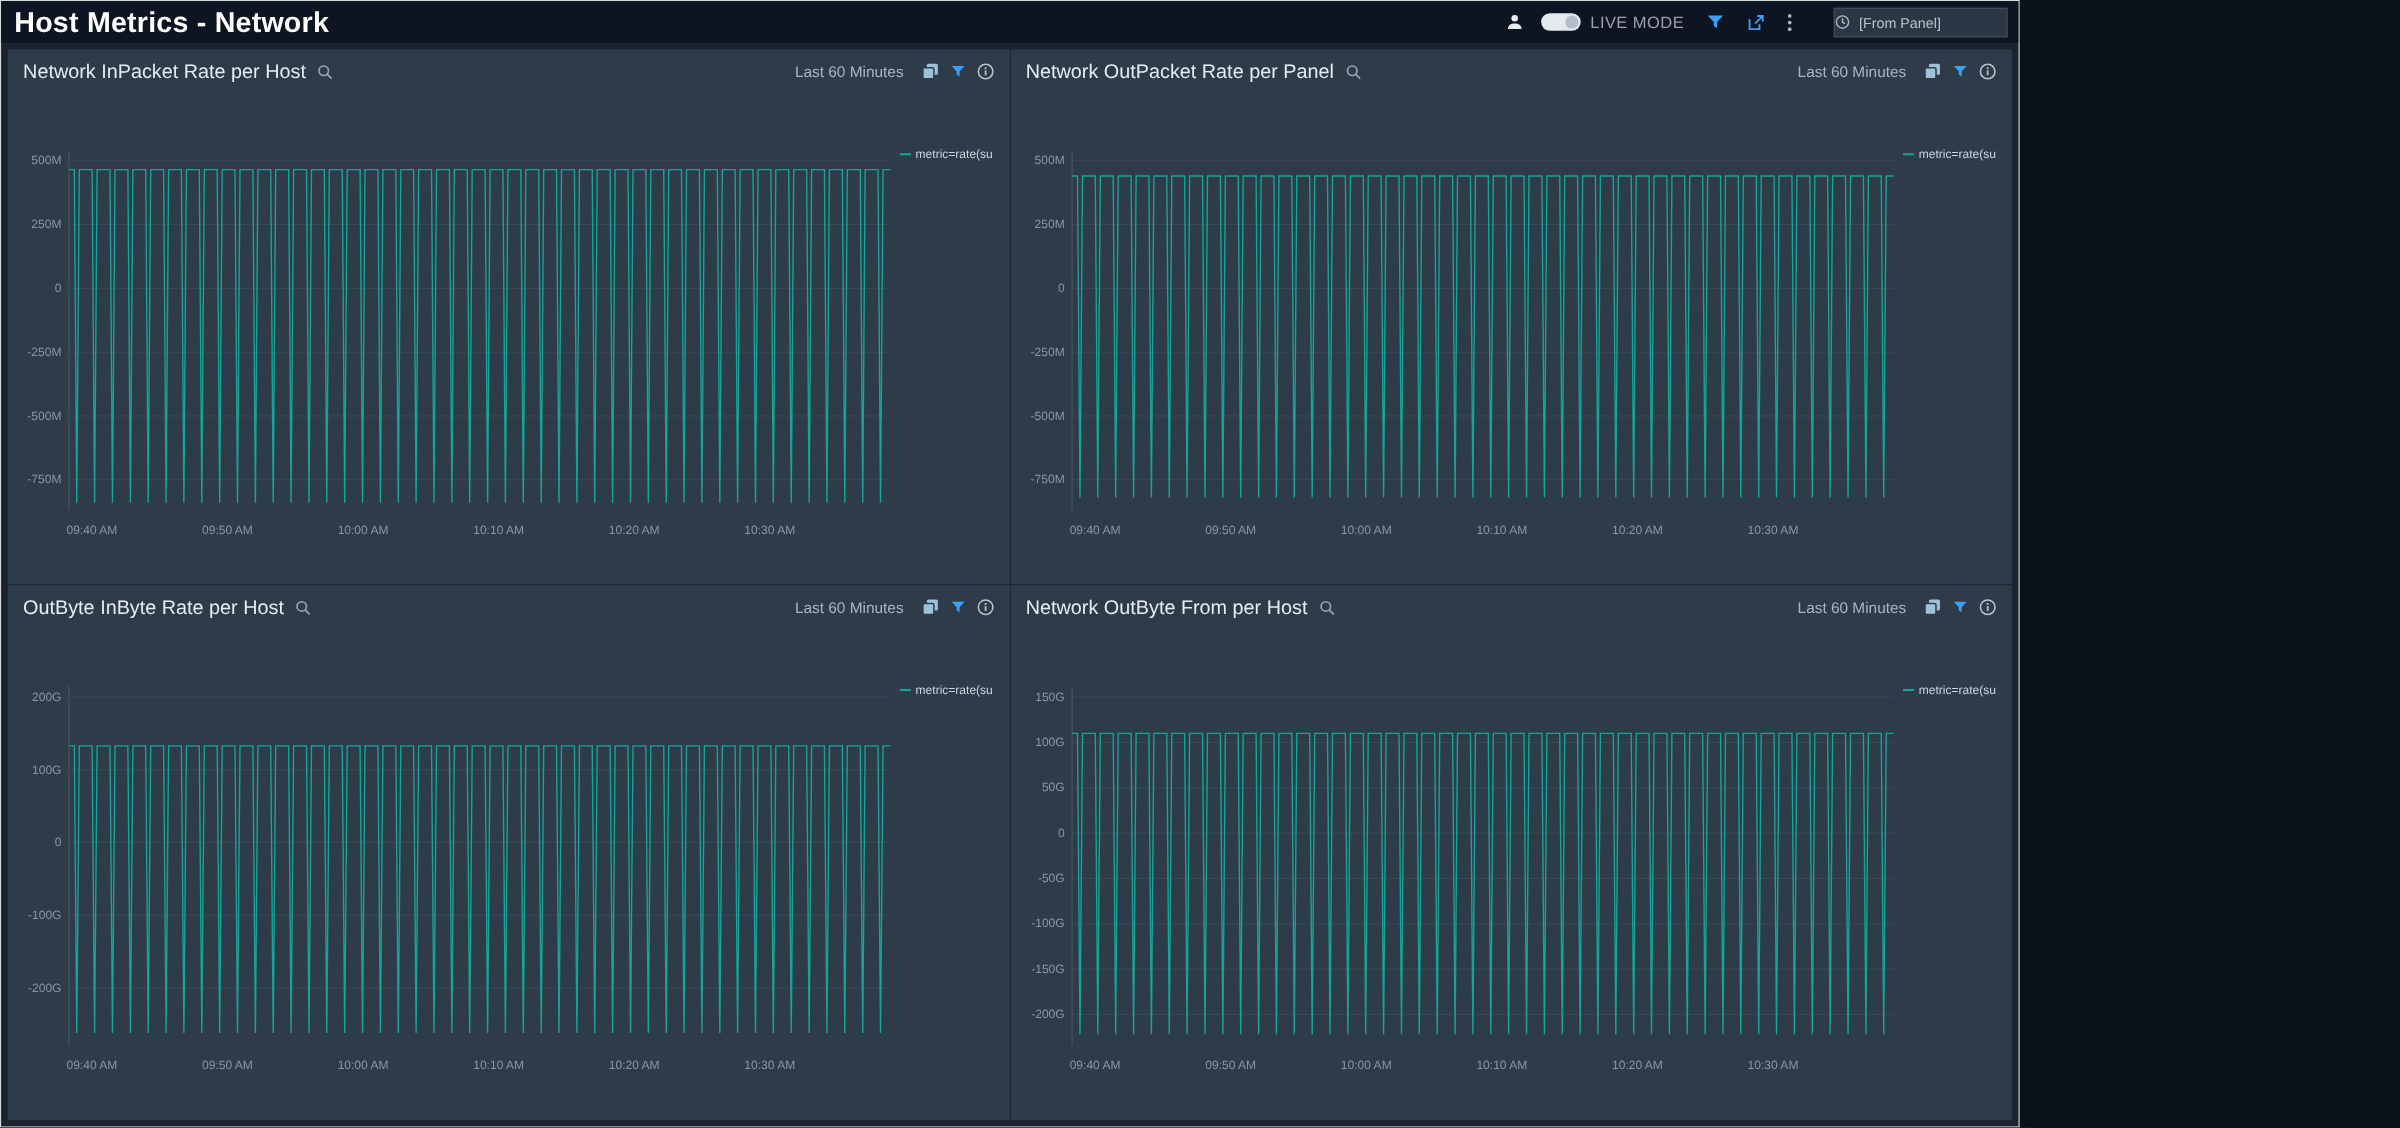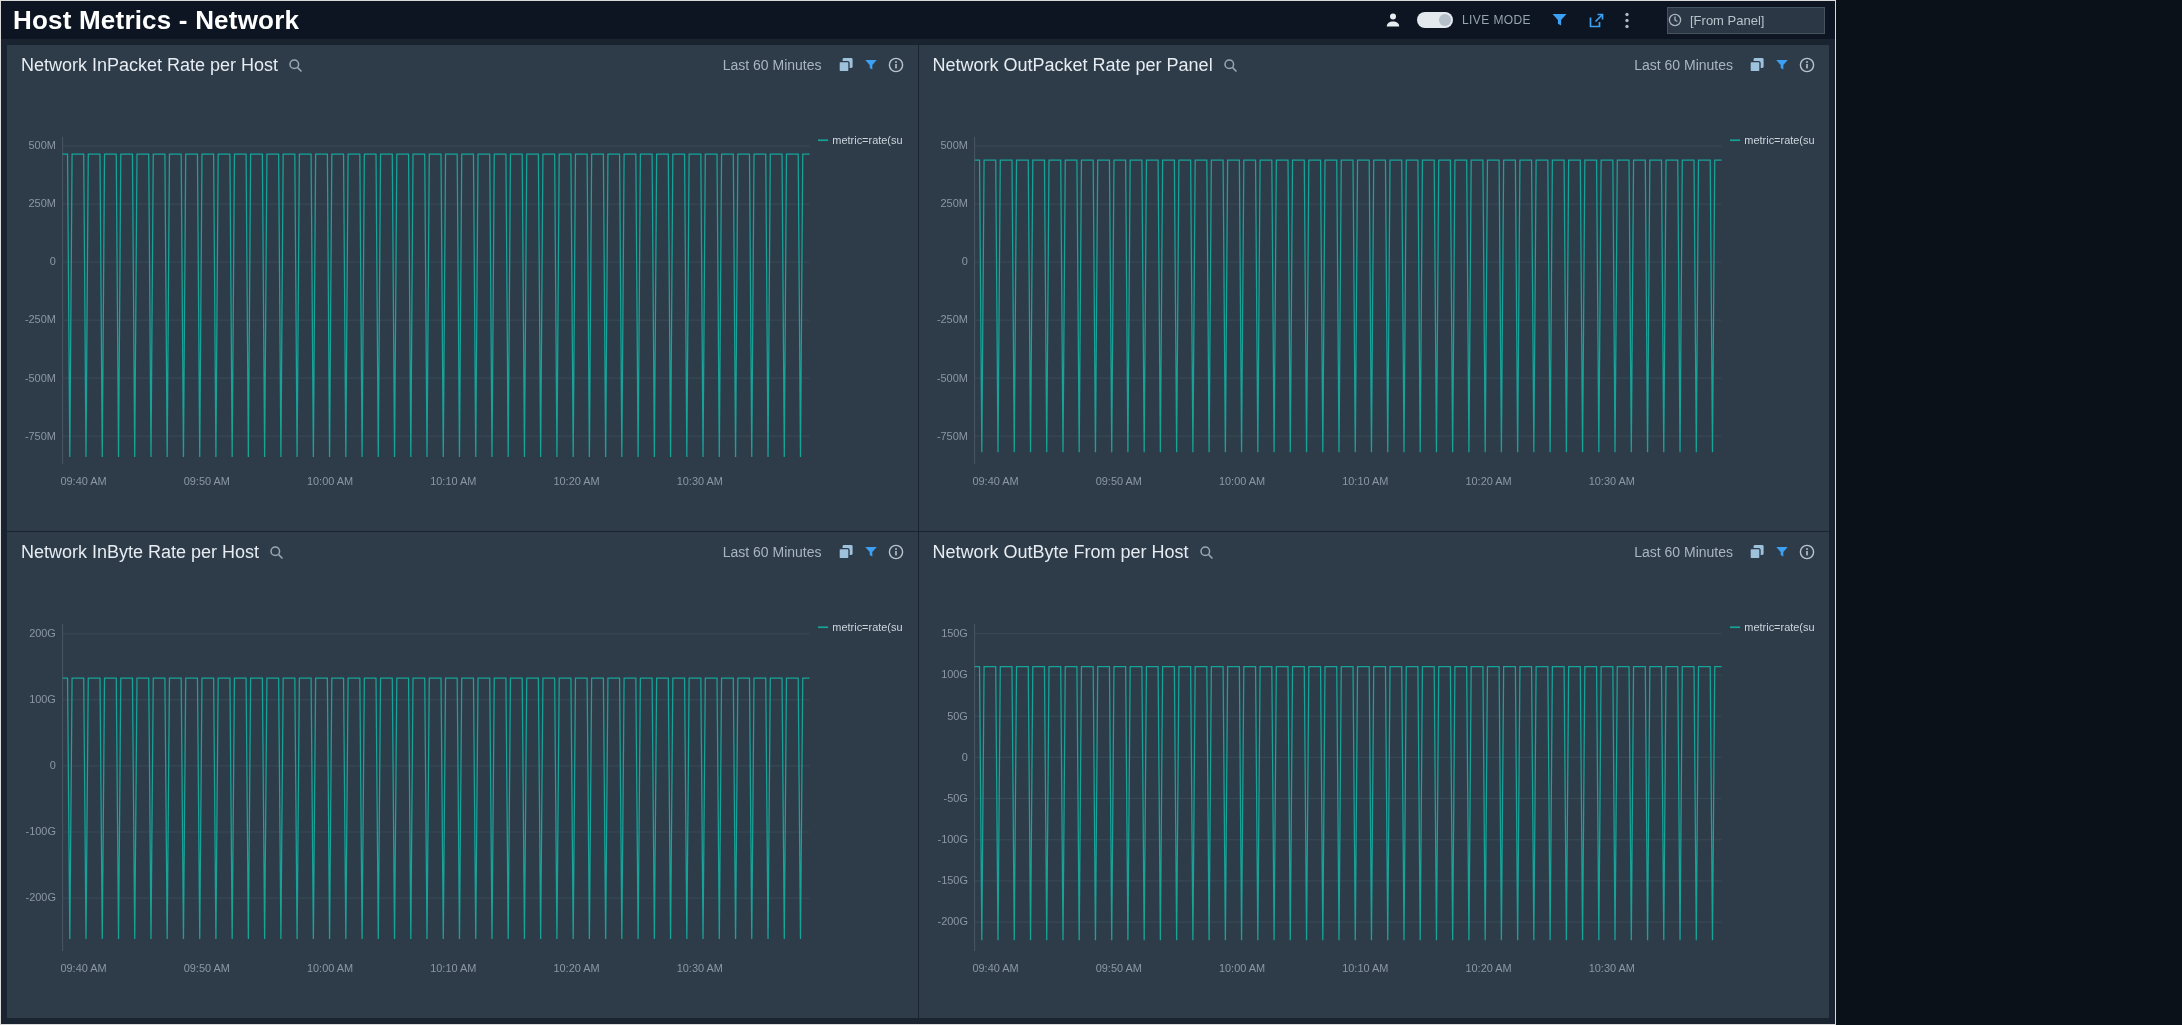--- a/index.html
+++ b/index.html
@@ -6,21 +6,21 @@
   body{background:#0a1118;font-family:"Liberation Sans",sans-serif;}
   .page{width:1836px;height:1025px;background:#1a2430;border:1px solid #d9d9d9;display:flex;flex-direction:column;overflow:hidden}
 
   
   .topbar{flex:0 0 38px;background:#0c1521;display:flex;align-items:center;padding:0 10px 0 12px}
   .topbar-title{color:#ffffff;font-size:26px;font-weight:700;letter-spacing:.2px}
   .topbar-right{margin-left:auto;display:flex;align-items:center}
   .icon-btn{display:flex;align-items:center;justify-content:center;margin-left:20px;cursor:pointer}
   .toggle{width:36px;height:16px;border-radius:9px;background:#e4e9ee;position:relative;margin-left:16px;cursor:pointer}
   .toggle-knob{position:absolute;right:2px;top:2px;width:12px;height:12px;border-radius:50%;background:#b3bec8}
-  .live-label{margin-left:9px;color:#97a3ae;font-size:12px;letter-spacing:.4px}
+  .live-label{margin-left:9px;color:#97a3ae;font-size:15px;letter-spacing:.4px}
   .from-panel{display:flex;align-items:center;gap:8px;margin-left:38px;background:#2b3744;border:1px solid #46525f;padding:5px 0;min-width:158px;color:#b9c3cc;font-size:13px;cursor:pointer}
 
   
   .grid{flex:1;display:grid;grid-template-columns:1fr 1fr;grid-template-rows:1fr 1fr;gap:1px;padding:6px;min-height:0}
   .panel{background:#2e3c4a;display:flex;flex-direction:column;min-width:0;min-height:0}
   .panel-header{flex:0 0 40px;display:flex;align-items:center;padding:0 14px}
   .panel-title{color:#e6ecf1;font-size:18px;margin-right:10px;font-weight:400}
   .panel-actions{margin-left:auto;display:flex;align-items:center;gap:10px}
   .time-range{color:#a9b5c0;font-size:14px;margin-right:6px}
   .pa-icon{display:flex;align-items:center;cursor:pointer}
@@ -189,21 +189,21 @@
           <text class="tick" x="675.6" y="431" text-anchor="middle">10:20 AM</text>
           <text class="tick" x="821.8" y="431" text-anchor="middle">10:30 AM</text>
           <polyline points="66,45.5 71.8,45.5 74.5,392.2 77.2,45.5 91.0,45.5 93.7,392.2 96.4,45.5 110.3,45.5 113.0,392.2 115.7,45.5 129.6,45.5 132.3,392.2 135.0,45.5 148.8,45.5 151.5,392.2 154.2,45.5 168.1,45.5 170.8,392.2 173.5,45.5 187.3,45.5 190.0,392.2 192.7,45.5 206.6,45.5 209.3,392.2 212.0,45.5 225.9,45.5 228.6,392.2 231.3,45.5 245.1,45.5 247.8,392.2 250.5,45.5 264.4,45.5 267.1,392.2 269.8,45.5 283.6,45.5 286.3,392.2 289.0,45.5 302.9,45.5 305.6,392.2 308.3,45.5 322.2,45.5 324.9,392.2 327.6,45.5 341.4,45.5 344.1,392.2 346.8,45.5 360.7,45.5 363.4,392.2 366.1,45.5 380.0,45.5 382.6,392.2 385.3,45.5 399.2,45.5 401.9,392.2 404.6,45.5 418.5,45.5 421.2,392.2 423.9,45.5 437.7,45.5 440.4,392.2 443.1,45.5 457.0,45.5 459.7,392.2 462.4,45.5 476.3,45.5 479.0,392.2 481.6,45.5 495.5,45.5 498.2,392.2 500.9,45.5 514.8,45.5 517.5,392.2 520.2,45.5 534.0,45.5 536.7,392.2 539.4,45.5 553.3,45.5 556.0,392.2 558.7,45.5 572.6,45.5 575.3,392.2 578.0,45.5 591.8,45.5 594.5,392.2 597.2,45.5 611.1,45.5 613.8,392.2 616.5,45.5 630.3,45.5 633.0,392.2 635.7,45.5 649.6,45.5 652.3,392.2 655.0,45.5 668.9,45.5 671.6,392.2 674.3,45.5 688.1,45.5 690.8,392.2 693.5,45.5 707.4,45.5 710.1,392.2 712.8,45.5 726.6,45.5 729.3,392.2 732.0,45.5 745.9,45.5 748.6,392.2 751.3,45.5 765.2,45.5 767.9,392.2 770.6,45.5 784.4,45.5 787.1,392.2 789.8,45.5 803.7,45.5 806.4,392.2 809.1,45.5 823.0,45.5 825.6,392.2 828.3,45.5 842.2,45.5 844.9,392.2 847.6,45.5 861.5,45.5 864.2,392.2 866.9,45.5 880.7,45.5 883.4,392.2 886.1,45.5 900.0,45.5 902.7,392.2 905.4,45.5 919.3,45.5 922.0,392.2 924.6,45.5 938.5,45.5 941.2,392.2 943.9,45.5 952,45.5" fill="none" stroke="#17a398" stroke-width="1.5"></polyline>
           <line x1="962" x2="974" y1="22" y2="22" stroke="#17a398" stroke-width="2"></line>
           <text class="legend" x="979" y="26">metric=rate(su</text>
         </svg>
     </section>
 
     <section class="panel">
       <div class="panel-header">
-        <span class="panel-title">Network InByte Rate per Host</span>
+        <span class="panel-title">OutByte InByte Rate per Host</span>
         <span class="pa-icon">
           <svg width="15" height="15" viewBox="0 0 15 15">
               <circle cx="6.3" cy="6.3" r="4.3" fill="none" stroke="#9aa7b2" stroke-width="1.5"></circle>
               <line x1="9.6" y1="9.6" x2="13.5" y2="13.5" stroke="#9aa7b2" stroke-width="1.5"></line>
             </svg>
         </span>
         <div class="panel-actions">
           <span class="time-range">Last 60 Minutes</span>
           <span class="pa-icon">
             <svg width="16" height="16" viewBox="0 0 16 16">

